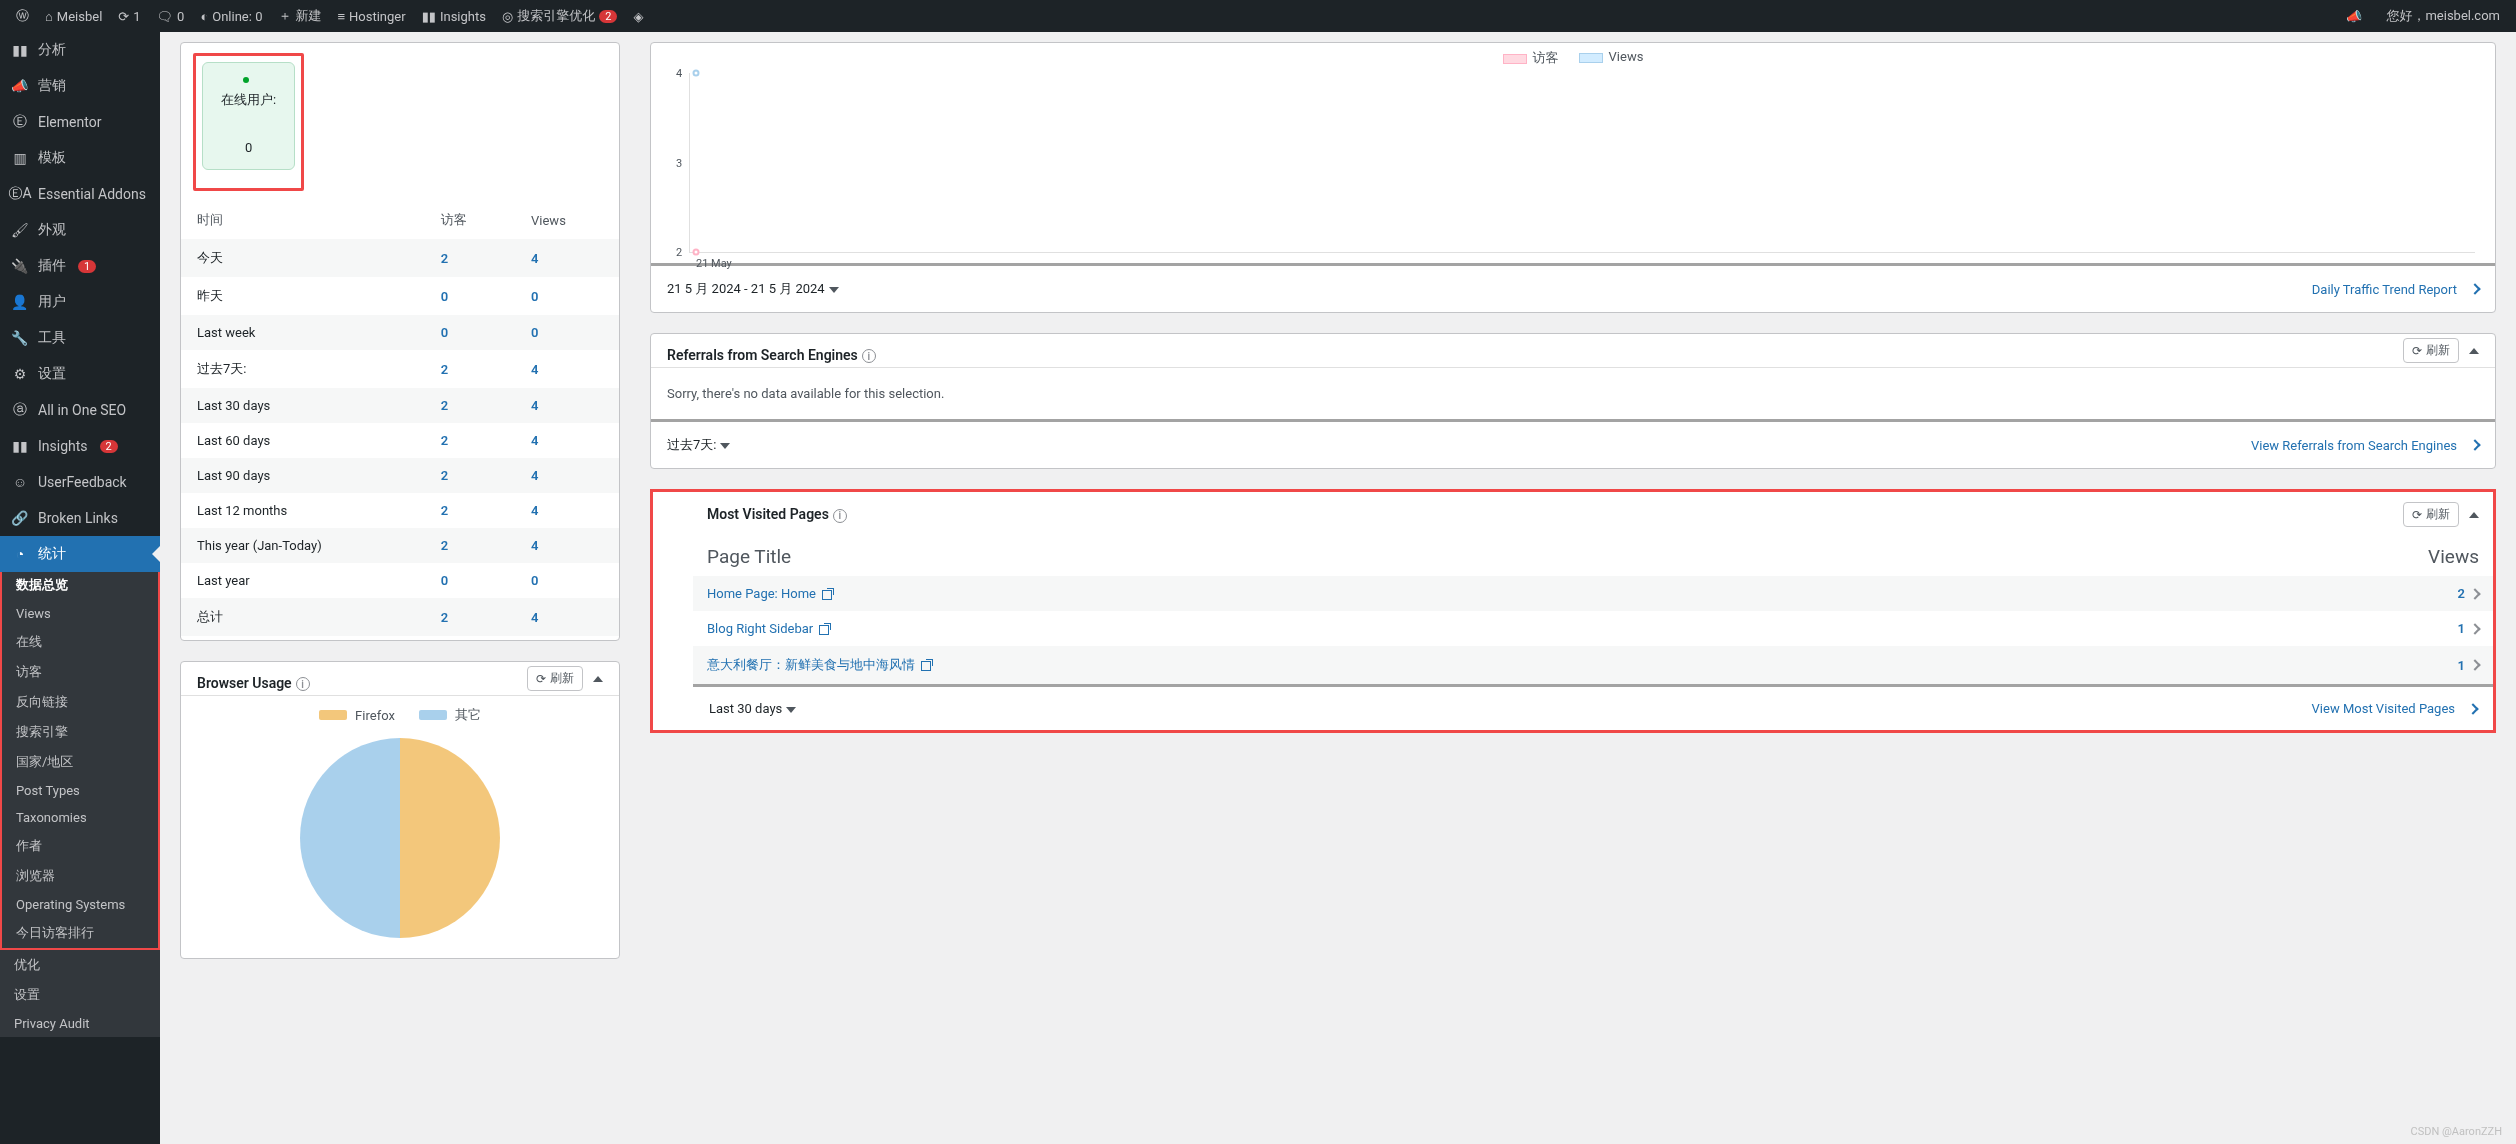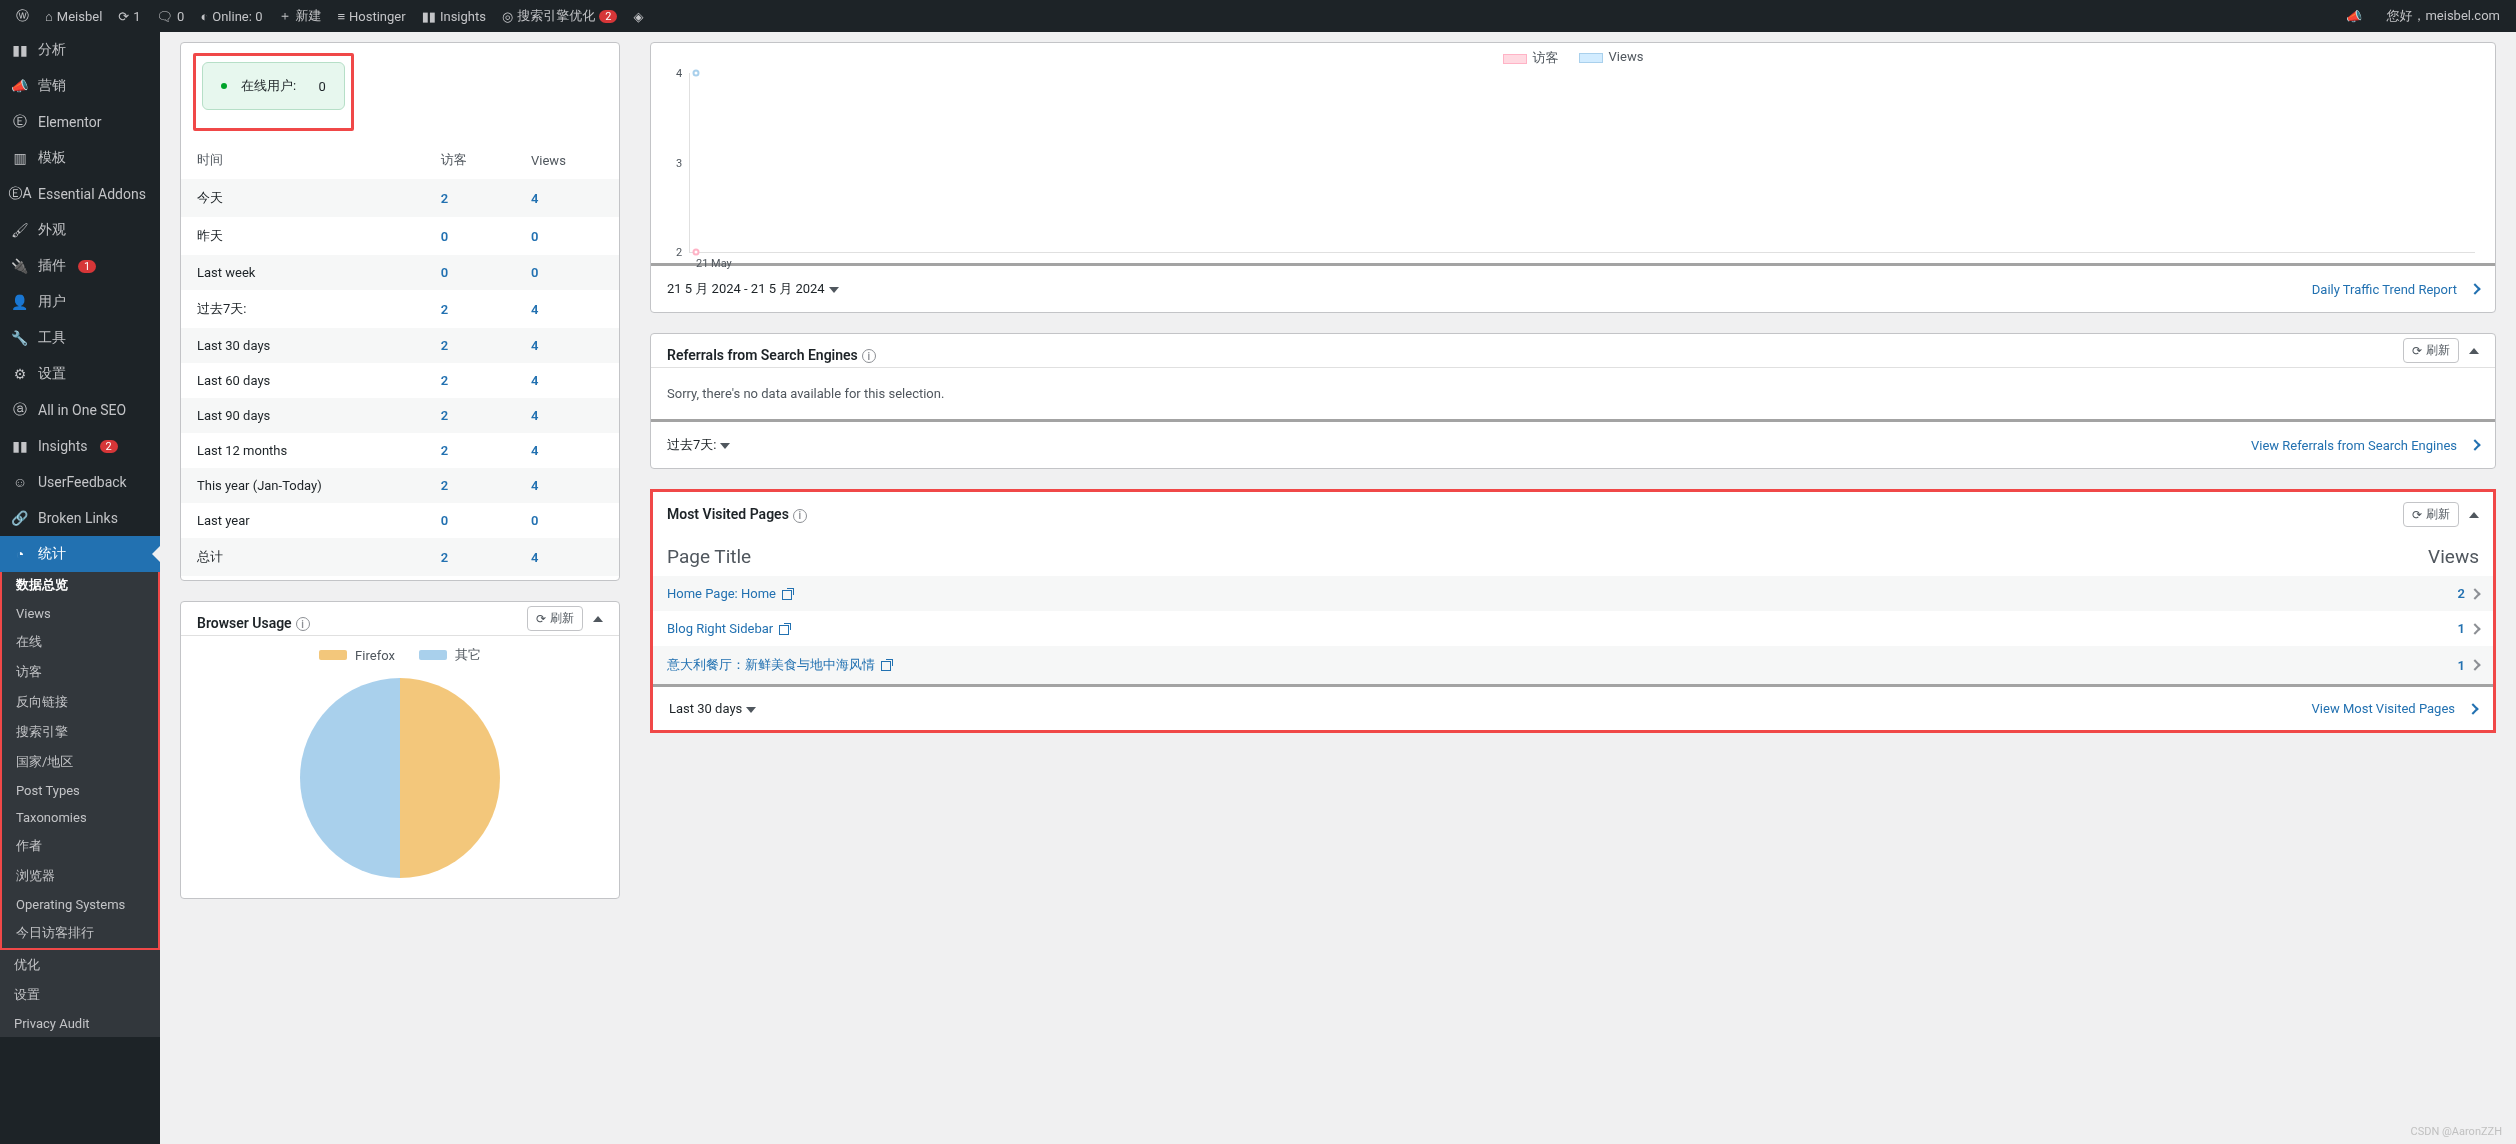--- a/index.html
+++ b/index.html
@@ -28,21 +28,21 @@
 
 .panel { background: #fff; border: 1px solid #c3c4c7; border-radius: 4px; }
 .panel-head { display: flex; align-items: flex-end; padding: 4px 16px; border-bottom: 1px solid #e0e0e0; }
 .panel-title { font-size: 14px; font-weight: 600; }
 .panel-actions { margin-left: auto; display: flex; align-items: center; gap: 10px; }
 .refresh-btn { border: 1px solid #c3c4c7; border-radius: 4px; padding: 3px 8px; font-size: 12px; color: #50575e; background: #fff; cursor: pointer; display: inline-flex; align-items: center; gap: 4px; }
 .caret-up { width: 0; height: 0; border-left: 5px solid transparent; border-right: 5px solid transparent; border-bottom: 6px solid #50575e; cursor: pointer; }
 .caret-down { width: 0; height: 0; border-left: 5px solid transparent; border-right: 5px solid transparent; border-top: 6px solid #50575e; cursor: pointer; display: inline-block; margin-left: 4px; }
 .info-i { display: inline-flex; width: 14px; height: 14px; border: 1px solid #8c8f94; border-radius: 50%; align-items: center; justify-content: center; font-size: 10px; color: #8c8f94; margin-left: 4px; }
 
-.online-box { background: #e7f7ee; border: 1px solid #b6dfc7; border-radius: 6px; padding: 14px 18px; margin: 0 0 12px 0; display: flex; align-items: center; gap: 8px; position: relative; }
+.online-box { background: #e7f7ee; border: 1px solid #b6dfc7; border-radius: 6px; padding: 14px 18px; margin: 0 0 12px 0; display: flex; align-items: center; gap: 8px; position: relative; flex-direction: column; }
 .online-hl { border: 3px solid #f04848; padding: 6px 6px 6px 6px; margin: 10px 12px 10px 12px; border-radius: 2px; display: inline-block; }
 .dot { width: 6px; height: 6px; background: #00a32a; border-radius: 50%; display: inline-block; margin-right: 6px; }
 
 .stats-table { width: 100%; border-collapse: collapse; }
 .stats-table th, .stats-table td { padding: 10px 16px; text-align: left; font-size: 13px; }
 .stats-table th { color: #50575e; font-weight: 400; }
 .stats-table tbody tr:nth-child(odd) { background: #f6f7f7; }
 .stats-table td.num { color: #2271b1; font-weight: 600; }
 .stats-panel { padding-bottom: 4px; }
 
@@ -59,21 +59,21 @@
 .sw-views { background: #d2ecff; border-color: #a9d0ec; }
 .line-area { position: relative; height: 180px; border-left: 1px solid #e0e0e0; border-bottom: 1px solid #e0e0e0; margin-left: 18px; }
 .ytick { position: absolute; left: -14px; font-size: 11px; color: #50575e; transform: translateY(-50%); }
 .pt { position: absolute; width: 7px; height: 7px; border: 2px solid #ffb3c6; background: #fff; border-radius: 50%; transform: translate(-50%, -50%); }
 .pt.v { border-color: #a9d0ec; }
 .xlabel { position: absolute; bottom: -18px; left: 6px; font-size: 11px; color: #50575e; }
 .panel-footer { display: flex; align-items: center; padding: 14px 16px; border-top: 3px solid #a3a3a3; font-size: 13px; }
 .panel-footer .right-link { margin-left: auto; color: #2271b1; cursor: pointer; display: inline-flex; align-items: center; gap: 14px; }
 .arrow-r { display: inline-block; width: 8px; height: 8px; border-top: 2px solid #2271b1; border-right: 2px solid #2271b1; transform: rotate(45deg); }
 
-.mv-panel { border: 3px solid #f04848; border-radius: 0; }
+.mv-panel { border: 3px solid #f04848; border-radius: 0; padding-left: 40px; }
 .mv-head { display: flex; align-items: center; padding: 10px 14px; }
 .mv-tablehead { display: flex; padding: 8px 14px; color: #50575e; font-size: 19px; }
 .mv-tablehead .c2 { margin-left: auto; }
 .mv-row { display: flex; align-items: center; padding: 10px 14px; font-size: 13px; }
 .mv-row:nth-child(odd) { background: #f6f7f7; }
 .mv-row a { color: #2271b1; text-decoration: none; }
 .mv-row .cnt { margin-left: auto; color: #2271b1; font-weight: 600; display: inline-flex; align-items: center; gap: 6px; }
 .ext-icon { display: inline-block; width: 10px; height: 10px; border: 1px solid #2271b1; position: relative; margin-left: 6px; vertical-align: middle; }
 .ext-icon::after { content: ''; position: absolute; top: -3px; right: -3px; width: 6px; height: 6px; border-top: 1px solid #2271b1; border-right: 1px solid #2271b1; }
 

